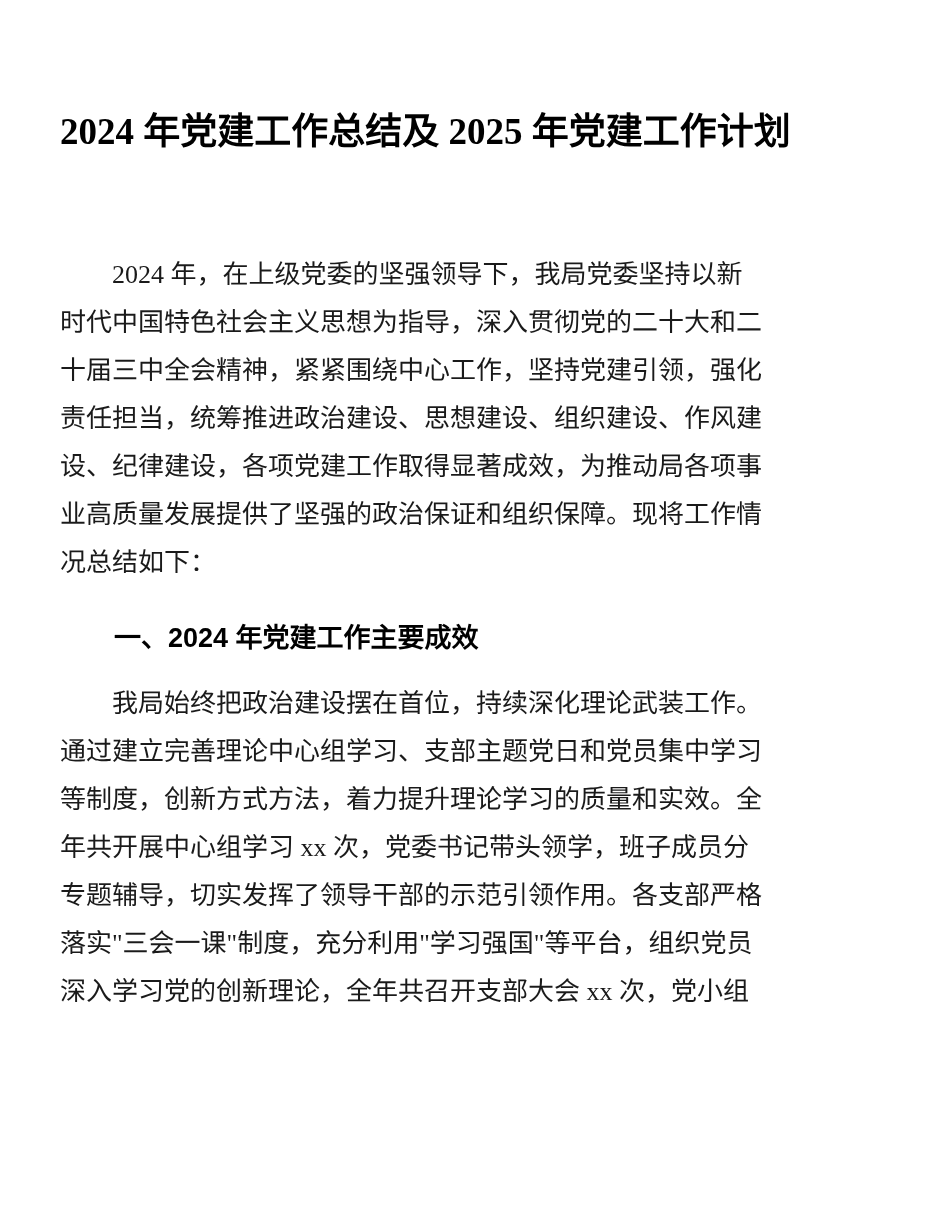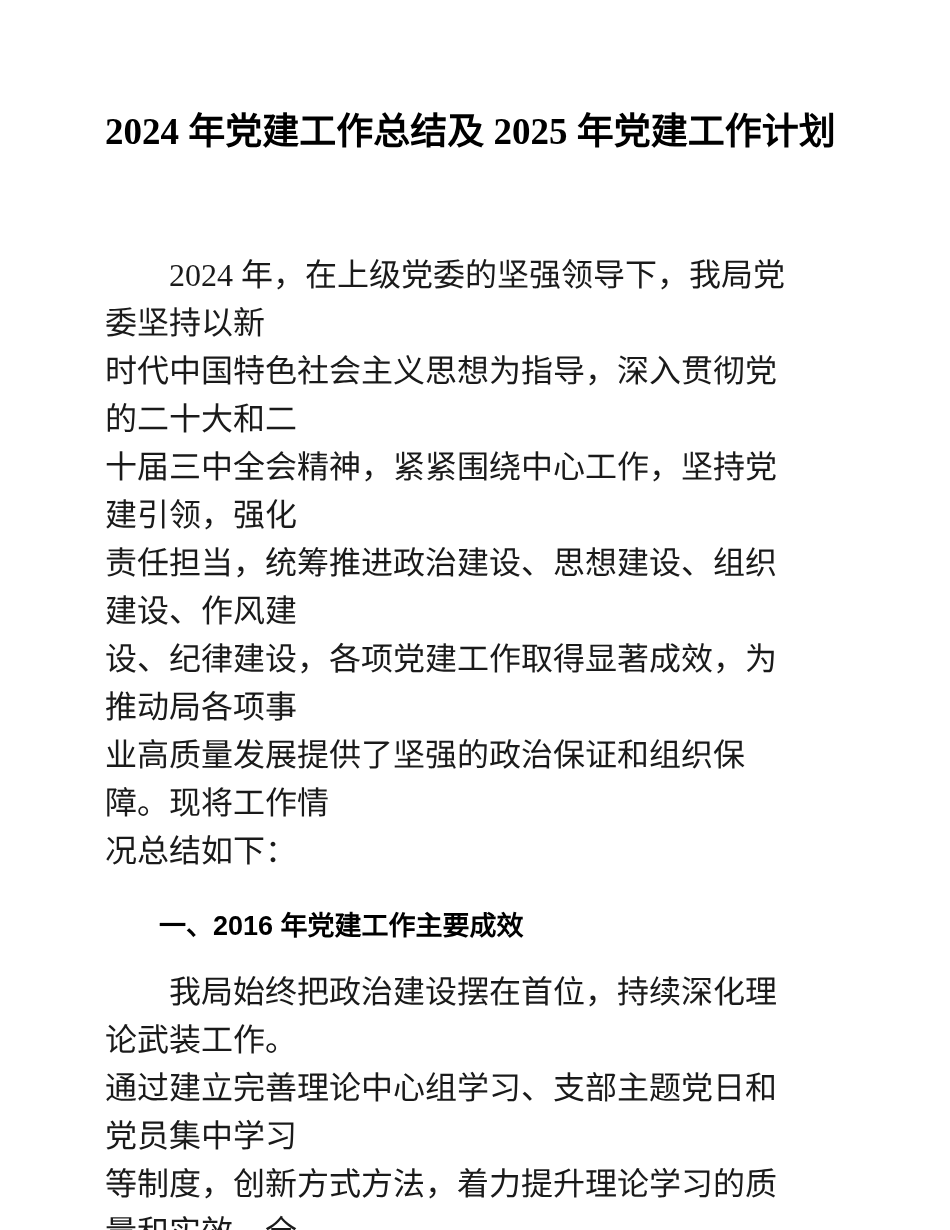--- a/index.html
+++ b/index.html
@@ -11,38 +11,38 @@
     height: 1230px;
     background: #ffffff;
     color: #000000;
     font-family: "Liberation Serif", "DejaVu Serif", serif;
     overflow: hidden;
   }
   .page {
     box-sizing: border-box;
     width: 918px;
     height: 1230px;
-    padding: 104px 128px 0 105px;
+    padding: 104px 128px 0 60px;
     background: #ffffff;
     overflow: hidden;
     border-radius: 21px;
   }
   .doc-title {
     margin: 0;
     font-size: 37px;
     line-height: 56px;
     font-weight: 700;
     text-align: center;
     font-family: "Liberation Serif", "DejaVu Serif", serif;
     color: #000000;
     white-space: nowrap;
   }
   .body-para {
     margin: 0;
-    font-size: 32px;
+    font-size: 26px;
     line-height: 48px;
     color: #1a1a1a;
     white-space: pre-line;        
     text-indent: 2em;             
     font-family: "Liberation Serif", "DejaVu Serif", serif;
     font-weight: 400;
   }
   .intro-para {
     margin-top: 91px;
   }
@@ -71,21 +71,21 @@
   <h1 class="doc-title">2024 年党建工作总结及 2025 年党建工作计划</h1>
 
   <p class="body-para intro-para">2024 年，在上级党委的坚强领导下，我局党委坚持以新
 时代中国特色社会主义思想为指导，深入贯彻党的二十大和二
 十届三中全会精神，紧紧围绕中心工作，坚持党建引领，强化
 责任担当，统筹推进政治建设、思想建设、组织建设、作风建
 设、纪律建设，各项党建工作取得显著成效，为推动局各项事
 业高质量发展提供了坚强的政治保证和组织保障。现将工作情
 况总结如下：</p>
 
-  <h2 class="doc-heading">一、2016 年党建工作主要成效</h2>
+  <h2 class="doc-heading">一、2024 年党建工作主要成效</h2>
 
 
   <p class="body-para body-para2">我局始终把政治建设摆在首位，持续深化理论武装工作。
 通过建立完善理论中心组学习、支部主题党日和党员集中学习
 等制度，创新方式方法，着力提升理论学习的质量和实效。全
 年共开展中心组学习 xx 次，党委书记带头领学，班子成员分
 专题辅导，切实发挥了领导干部的示范引领作用。各支部严格
 落实"三会一课"制度，充分利用"学习强国"等平台，组织党员
 深入学习党的创新理论，全年共召开支部大会 xx 次，党小组</p>
 

